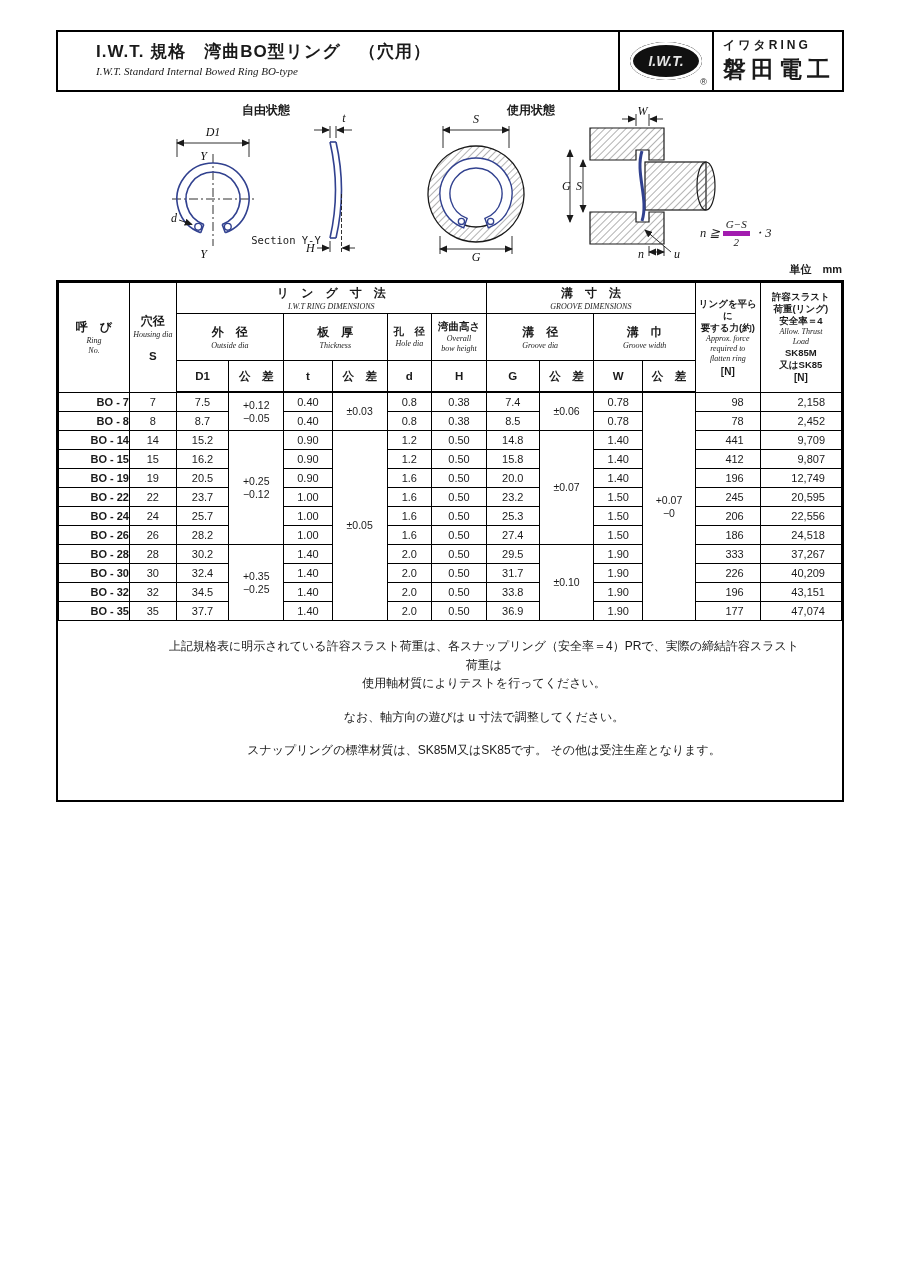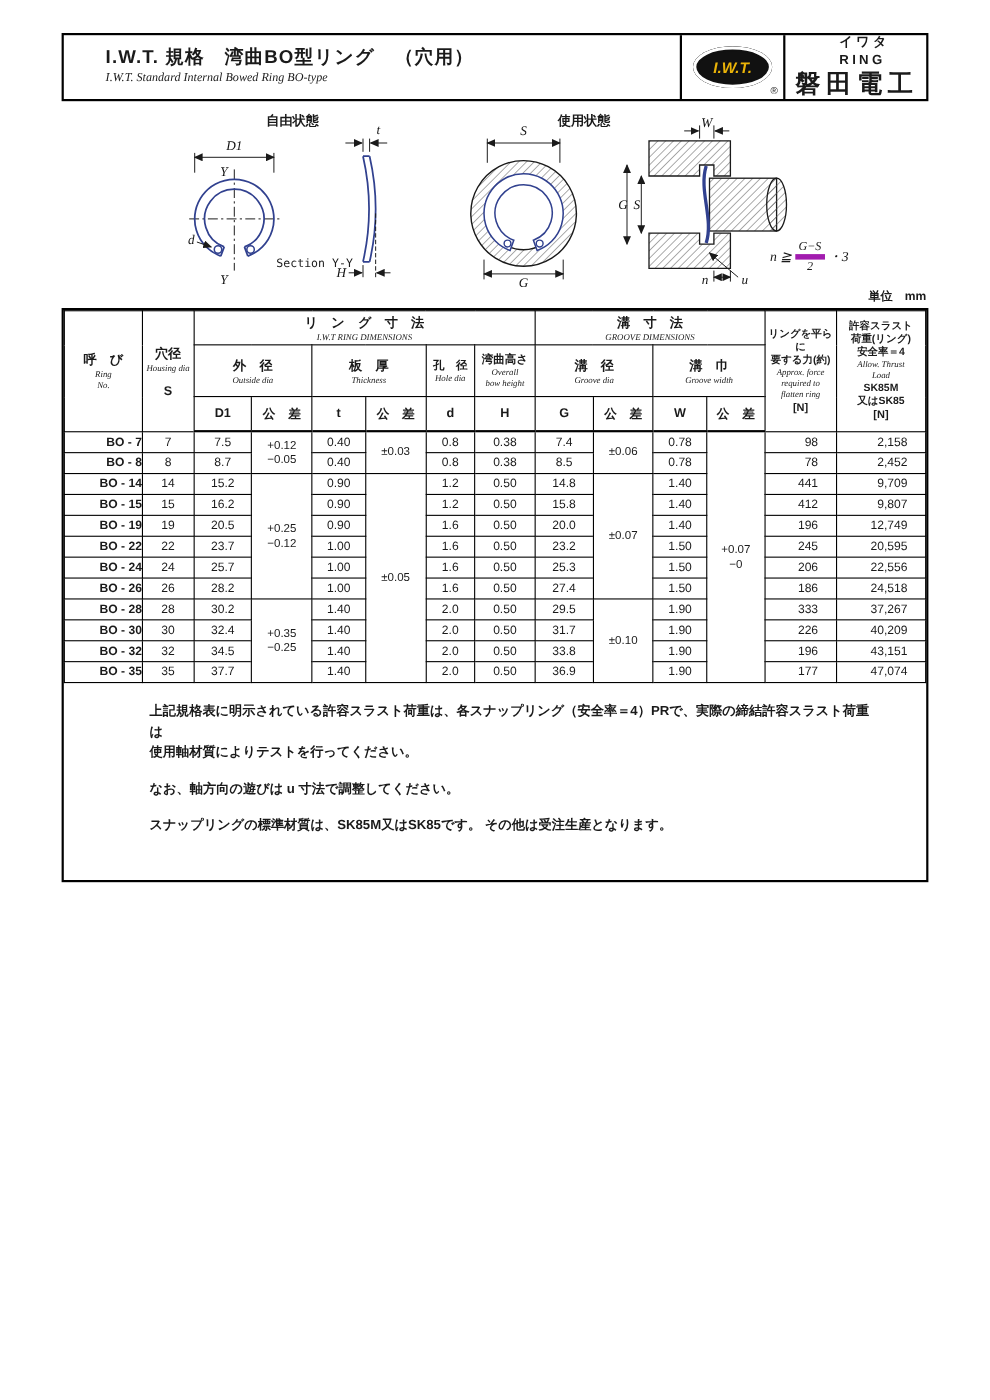--- a/index.html
+++ b/index.html
@@ -8,26 +8,26 @@
 
   
   .header-box {position:absolute; left:56px; top:30px; width:788px; height:62px;
                border:2px solid #000; box-sizing:border-box; display:flex;}
   .titles {flex:1; padding:8px 0 0 38px;}
   .title-jp {font-size:17px; font-weight:bold; letter-spacing:1px;}
   .title-en {font-size:11px; font-style:italic; font-family:"Liberation Serif",serif; margin-top:2px;}
   .logo-box {width:224px; border-left:2px solid #000; box-sizing:border-box; display:flex;}
   .logo-mark-cell {width:94px; border-right:2px solid #000; box-sizing:border-box; position:relative;
                    display:flex; align-items:center; justify-content:center;}
-  .logo-oval {width:72px; height:38px; background:#111; border-radius:50%; color:#eab308;
+  .logo-oval {width:72px; height:38px; background:#111; border-radius:50%; color:#e5e5e5;
               display:flex; align-items:center; justify-content:center; font-weight:bold;
               font-style:italic; font-size:14px; box-shadow:inset 0 0 0 3px #fff, inset 0 0 0 5px #111;}
   .logo-reg {position:absolute; right:5px; bottom:3px; font-size:9px;}
   .logo-text-cell {flex:1; display:flex; flex-direction:column; justify-content:center; padding-left:9px;}
-  .logo-name1 {font-size:12px; font-weight:bold; letter-spacing:3px;margin-left:40px;}
+  .logo-name1 {font-size:12px; font-weight:bold; letter-spacing:3px;}
   .logo-name2 {font-size:23px; font-weight:bold; font-family:"Liberation Serif",serif; letter-spacing:5px;}
 
   
   .diagram-area {position:absolute; left:56px; top:96px; width:788px; height:176px;}
   .diagram-label {position:absolute; font-size:12px; font-weight:bold; text-align:center;}
   .lbl-free {left:130px; top:6px; width:160px;}
   .lbl-use {left:395px; top:6px; width:160px;}
   .svg1 {position:absolute; left:82px; top:14px;}
   .svg2 {position:absolute; left:240px; top:12px;}
   .svg3 {position:absolute; left:350px; top:10px;}
@@ -56,21 +56,21 @@
   .h-jp-sm {font-size:9.5px; font-weight:bold; line-height:1.25;}
   .h-en {font-size:8px; font-weight:normal; font-style:italic; font-family:"Liberation Serif",serif; line-height:1.25;}
   .h-sym {font-size:11.5px; font-weight:bold;}
   .h-unit {font-size:10px; font-weight:bold; margin-top:2px;}
   .spec tbody td {font-size:11px; height:18px;}
   .spec td.tol {white-space:pre-line; line-height:1.15; font-size:10.5px;}
   .spec td.ringno {text-align:right; padding-left:9px;font-weight:bold;}
   .spec td.num-r {text-align:right; padding-right:16px;}
 
   
-  .notes {padding:16px 40px 28px 78px; font-size:12px; font-weight:bold; line-height:1.55;}
+  .notes {padding:16px 40px 28px 108px; font-size:12px; font-weight:normal; line-height:1.55;text-align:center;}
   .notes p {margin:0 0 15px 0;}
   .notes p:last-child {margin-bottom:12px;}
 </style>
 </head>
 <body>
 
 <div class="sheet">
 
   <div class="header-box">
     <div class="titles">

